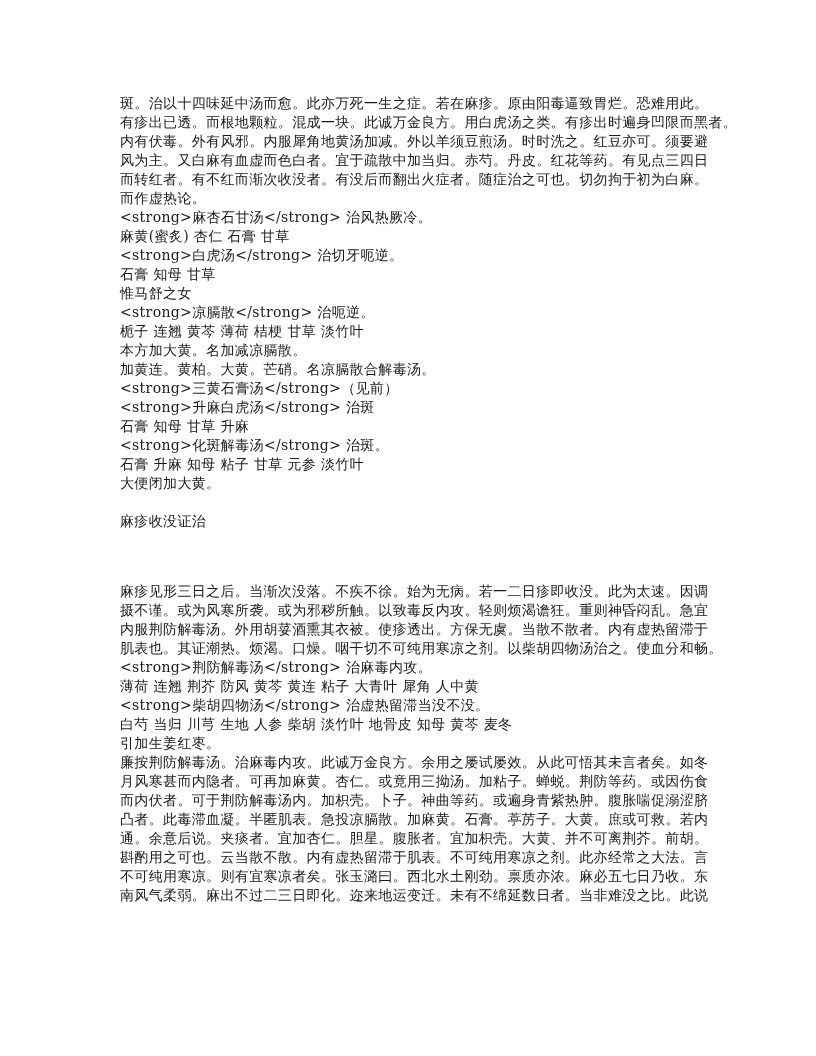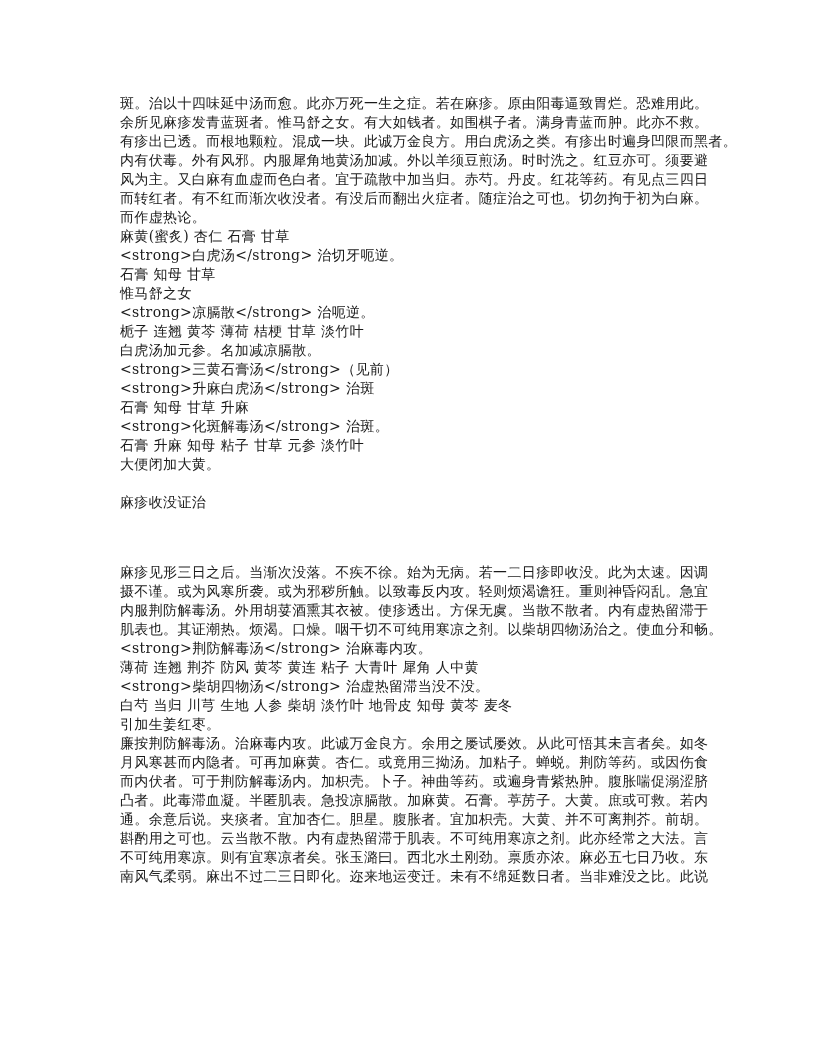--- a/index.html
+++ b/index.html
@@ -33,36 +33,37 @@
   .heading-block { display: block; height: 19px; white-space: pre; }
   .gap-large { height: 51px; }
 </style>
 </head>
 <body>
 
 <div class="page">
 
   <div>
     <span class="line">斑。治以十四味延中汤而愈。此亦万死一生之症。若在麻疹。原由阳毒逼致胃烂。恐难用此。</span>
-    <span class="line">余所见麻疹发青蓝斑者。惟马舒之女。有大如钱者。如围棋子者。满身青蓝而肿。此亦不救。</span>
     <span class="line">有疹出已透。而根地颗粒。混成一块。此诚万金良方。用白虎汤之类。有疹出时遍身凹限而黑者。</span>
     <span class="line">内有伏毒。外有风邪。内服犀角地黄汤加减。外以羊须豆煎汤。时时洗之。红豆亦可。须要避</span>
     <span class="line">风为主。又白麻有血虚而色白者。宜于疏散中加当归。赤芍。丹皮。红花等药。有见点三四日</span>
     <span class="line">而转红者。有不红而渐次收没者。有没后而翻出火症者。随症治之可也。切勿拘于初为白麻。</span>
     <span class="line">而作虚热论。</span>
   </div>
 
   <div>
+    <span class="line">&lt;strong&gt;麻杏石甘汤&lt;/strong&gt; 治风热厥冷。</span>
     <span class="line">麻黄(蜜炙) 杏仁 石膏 甘草</span>
     <span class="line">&lt;strong&gt;白虎汤&lt;/strong&gt; 治切牙呃逆。</span>
     <span class="line">石膏 知母 甘草</span>
     <span class="line">惟马舒之女</span>
     <span class="line">&lt;strong&gt;凉膈散&lt;/strong&gt; 治呃逆。</span>
     <span class="line">栀子 连翘 黄芩 薄荷 桔梗 甘草 淡竹叶</span>
-    <span class="line">白虎汤加元参。名加减凉膈散。</span>
+    <span class="line">本方加大黄。名加减凉膈散。</span>
+    <span class="line">加黄连。黄柏。大黄。芒硝。名凉膈散合解毒汤。</span>
     <span class="line">&lt;strong&gt;三黄石膏汤&lt;/strong&gt;（见前）</span>
     <span class="line">&lt;strong&gt;升麻白虎汤&lt;/strong&gt; 治斑</span>
     <span class="line">石膏 知母 甘草 升麻</span>
     <span class="line">&lt;strong&gt;化斑解毒汤&lt;/strong&gt; 治斑。</span>
     <span class="line">石膏 升麻 知母 粘子 甘草 元参 淡竹叶</span>
     <span class="line">大便闭加大黄。</span>
   </div>
 
   <div class="gap-1"></div>
 

